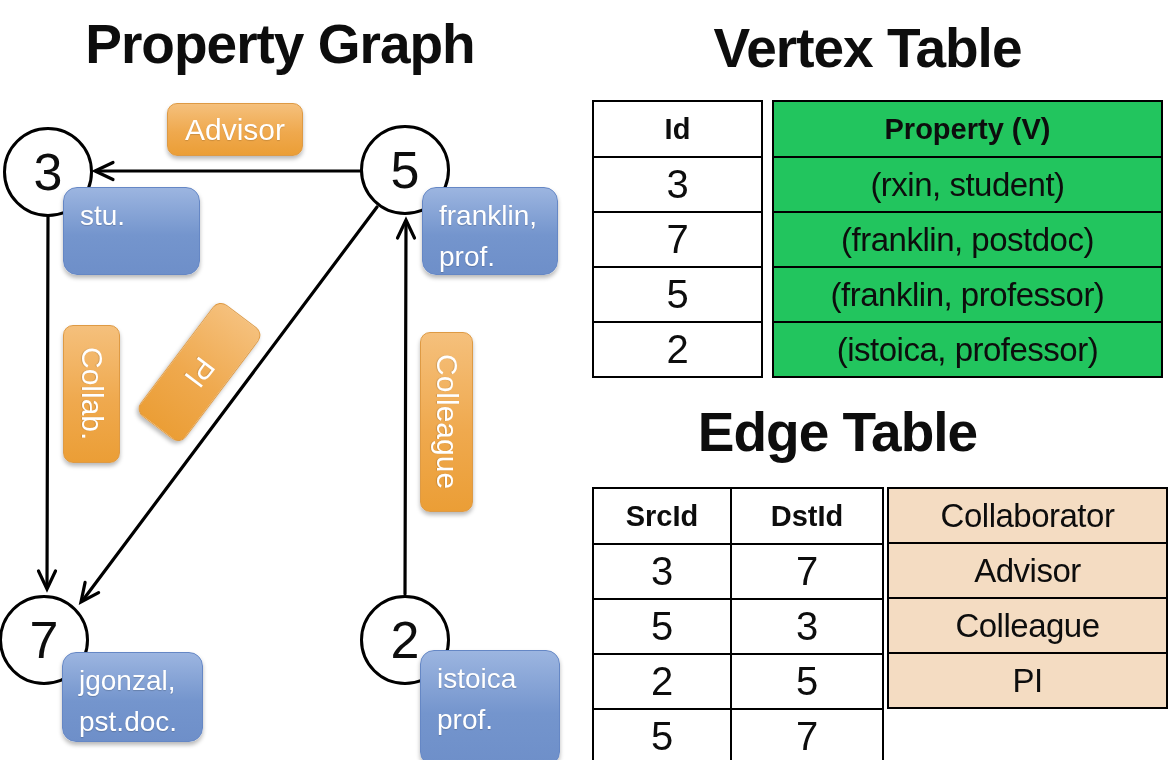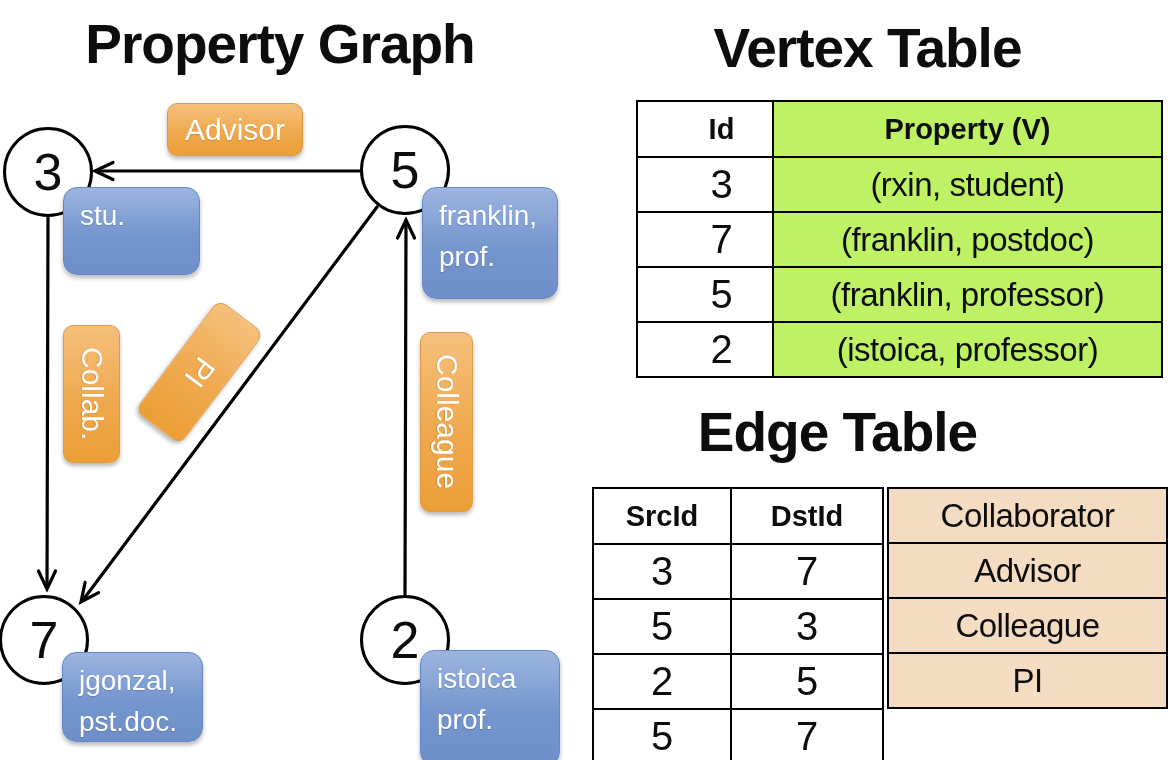--- a/index.html
+++ b/index.html
@@ -40,21 +40,21 @@
   .vtext { writing-mode:vertical-rl; }
 
   table.t { position:absolute; border-collapse:collapse; table-layout:fixed; }
   .t th, .t td {
     border:2.5px solid #000; text-align:center; vertical-align:middle;
     padding:0; overflow:hidden; white-space:nowrap;
   }
   .t th { font-size:29px; font-weight:700; height:54px; }
   .t td { font-size:40px; font-weight:400; height:53px; }
   .t td.txt { font-size:33px; letter-spacing:-0.5px; }
-  .bluefill  { background:#bef264; }
+  .bluefill  { background:#22c55e; }
   .tanfill   { background:#f4dcc2; }
   .whitefill { background:#ffffff; }
 </style>
 </head>
 <body>
 
 <div class="canvas">
 
   <div class="title" style="left:0; top:12; width:560px; top:12px;">Property Graph</div>
   <div class="title" style="left:585px; top:16px; width:565px;">Vertex Table</div>
@@ -85,21 +85,21 @@
   <div class="node" style="left:-1px; top:595px;">
     <span>7</span>
   </div>
   <div class="node" style="left:360px; top:595px;">
     <span>2</span>
   </div>
 
   <div class="vprop" style="left:63px; top:187px; width:137px; height:88px;">
     <div>stu.</div>
   </div>
-  <div class="vprop" style="left:422px; top:187px; width:136px; height:112px;">
+  <div class="vprop" style="left:422px; top:187px; width:136px; height:88px;">
     <div>franklin,</div>
     <div>prof.</div>
   </div>
   <div class="vprop" style="left:62px; top:652px; width:141px; height:90px;">
     <div>jgonzal,</div>
     <div>pst.doc.</div>
   </div>
   <div class="vprop" style="left:420px; top:650px; width:140px; height:116px;">
     <div>istoica</div>
     <div>prof.</div>
@@ -111,21 +111,21 @@
   <div class="elabel vtext" style="left:63px; top:325px; width:57px; height:138px;">
     <span>Collab.</span>
   </div>
   <div class="elabel vtext" style="left:171px; top:302px; width:57px; height:140px; transform:rotate(37deg);">
     <span>PI</span>
   </div>
   <div class="elabel vtext" style="left:420px; top:332px; width:53px; height:180px;">
     <span>Colleague</span>
   </div>
 
-  <table class="t" style="left:592px; top:100px; width:171px;margin-left:44px;">
+  <table class="t" style="left:592px; top:100px; width:171px;">
     <tbody>
         <tr>
           <th class="whitefill">Id</th>
         </tr>
     <tr>
           <td class="whitefill">3</td>
         </tr>
     <tr>
           <td class="whitefill">7</td>
         </tr>

